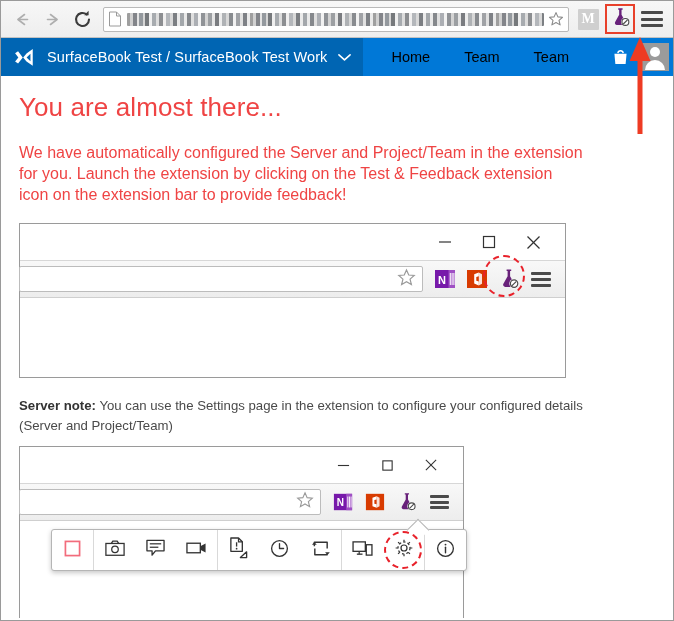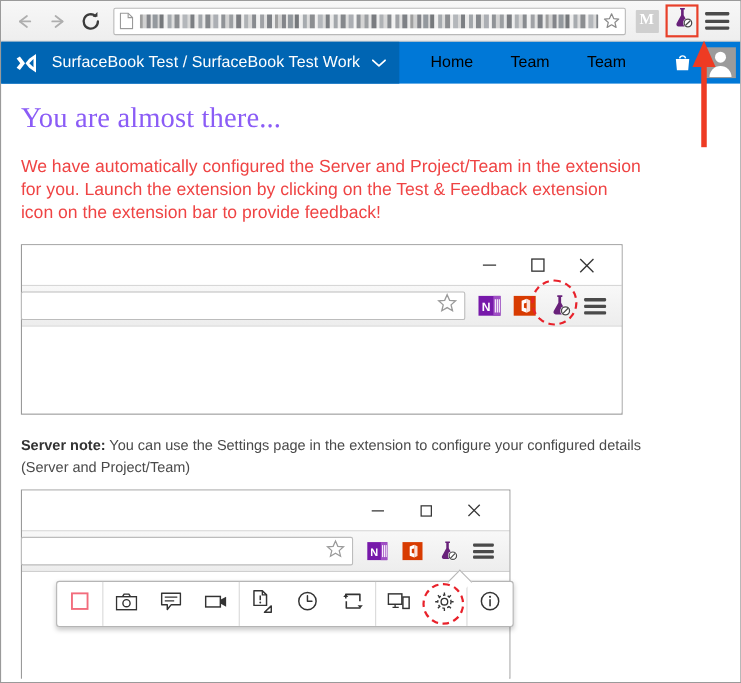--- a/index.html
+++ b/index.html
@@ -143,22 +143,22 @@
     position:absolute;
     left:627px; top:33px;
     width:24px; height:100px;
     pointer-events:none;
     z-index:40;
   }
 
   
   .content{padding:16px 18px 0 18px;}
   h1.title{
-    font-size:26px;font-weight:normal;color:#8b5cf6;
-    letter-spacing:.1px;font-family:Liberation Serif, serif;
+    font-size:26px;font-weight:normal;color:#ef4444;
+    letter-spacing:.1px;
   }
   p.body-text{
     font-size:16px;line-height:21px;color:#ef4444;
     max-width:565px;
     margin-top:19px;
   }
   p.note{
     font-size:13.2px;line-height:20px;color:#4a4a4a;
     margin-top:2px;
   }

